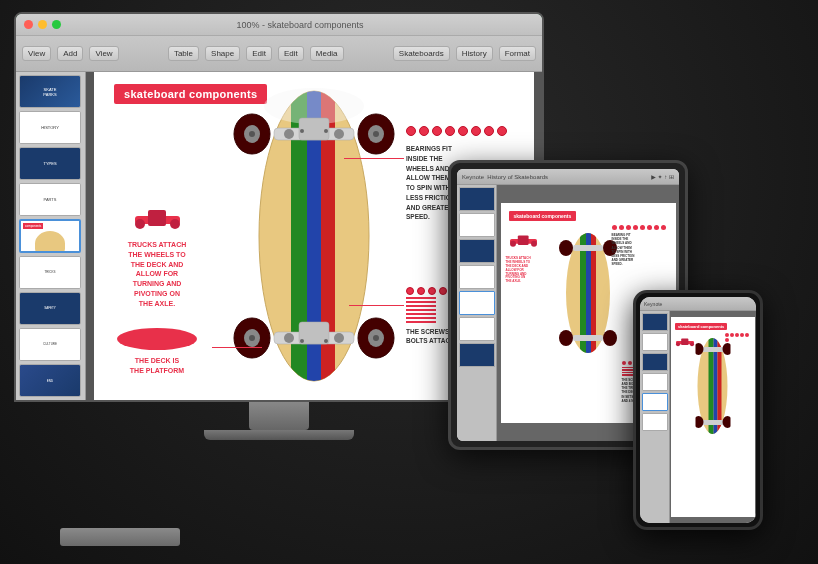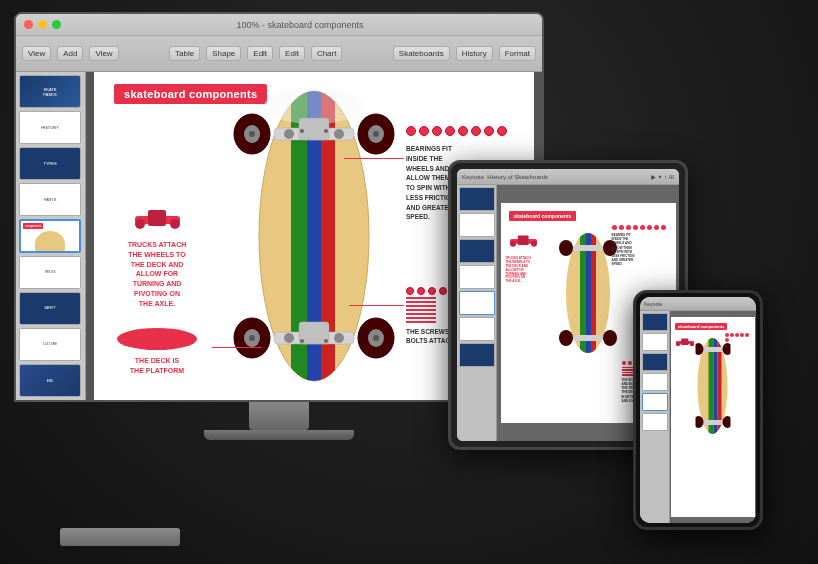--- a/index.html
+++ b/index.html
@@ -529,21 +529,21 @@
 
       <div class="keynote-toolbar">
         <button class="toolbar-btn">View</button>
         <button class="toolbar-btn">Add</button>
         <button class="toolbar-btn">View</button>
         <div style="flex:1"></div>
         <button class="toolbar-btn">Table</button>
         <button class="toolbar-btn">Shape</button>
         <button class="toolbar-btn">Edit</button>
         <button class="toolbar-btn">Edit</button>
-        <button class="toolbar-btn">Chart</button>
+        <button class="toolbar-btn">Media</button>
         <div style="flex:1"></div>
         <button class="toolbar-btn">Skateboards</button>
         <button class="toolbar-btn">History</button>
         <button class="toolbar-btn">Format</button>
       </div>
 
       <div class="keynote-main">
 
         <div class="slide-panel">
           <div class="slide-thumb">

